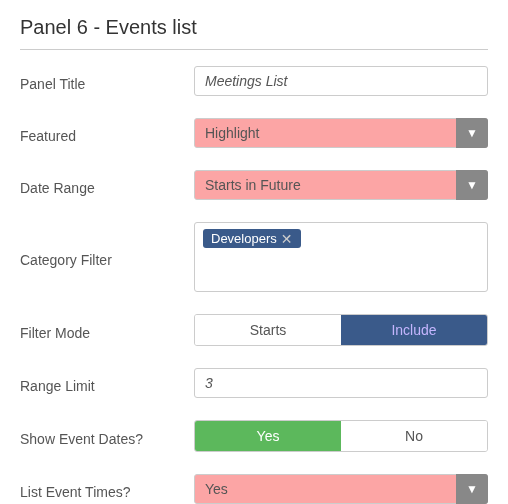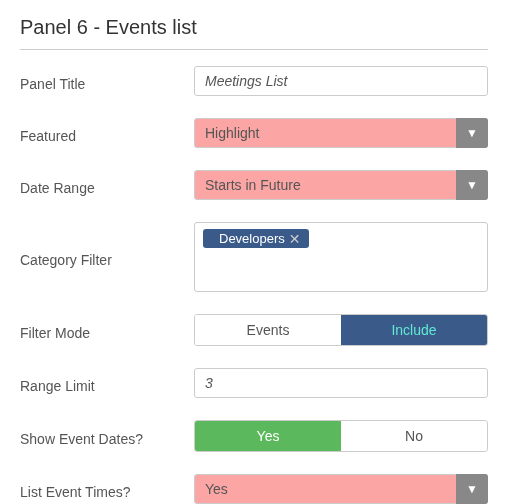--- a/index.html
+++ b/index.html
@@ -87,21 +87,21 @@
       padding: 6px 8px;
       display: flex;
       flex-wrap: wrap;
       align-items: flex-start;
       gap: 4px;
     }
     .tag {
       background: #3a5a8a;
       color: #fff;
       border-radius: 3px;
-      padding: 2px 8px 2px 16px;
+      padding: 2px 8px 2px 8px;
       font-size: 13px;
       display: flex;
       align-items: center;
       gap: 4px;
     }
     .tag-remove {
       cursor: pointer;
       font-size: 14px;
       line-height: 1;
       color: #ccc;
@@ -126,21 +126,21 @@
       padding: 7px 0;
       text-align: center;
       font-size: 14px;
       cursor: pointer;
       border: none;
       background: #fff;
       color: #555;
     }
     .toggle-btn.active-dark {
       background: #3a5a8a;
-      color: #5eead4;
+      color: #c4b5fd;
     }
     .toggle-btn.active-green {
       background: #5cb85c;
       color: #fff;
     }
   </style>
 </head>
 <body>
 
 <div class="page-container">
@@ -192,21 +192,21 @@
         </span>
         <input type="text" class="tags-text-input" style="">
       </div>
     </div>
   </div>
 
   <div class="form-row">
     <div class="form-label">Filter Mode</div>
     <div class="form-control">
       <div class="toggle-group">
-        <button class="toggle-btn">Events</button>
+        <button class="toggle-btn">Starts</button>
         <button class="toggle-btn active-dark">Include</button>
       </div>
     </div>
   </div>
 
   <div class="form-row">
     <div class="form-label">Range Limit</div>
     <div class="form-control">
       <input type="text" class="text-input" value="3" style="">
     </div>

